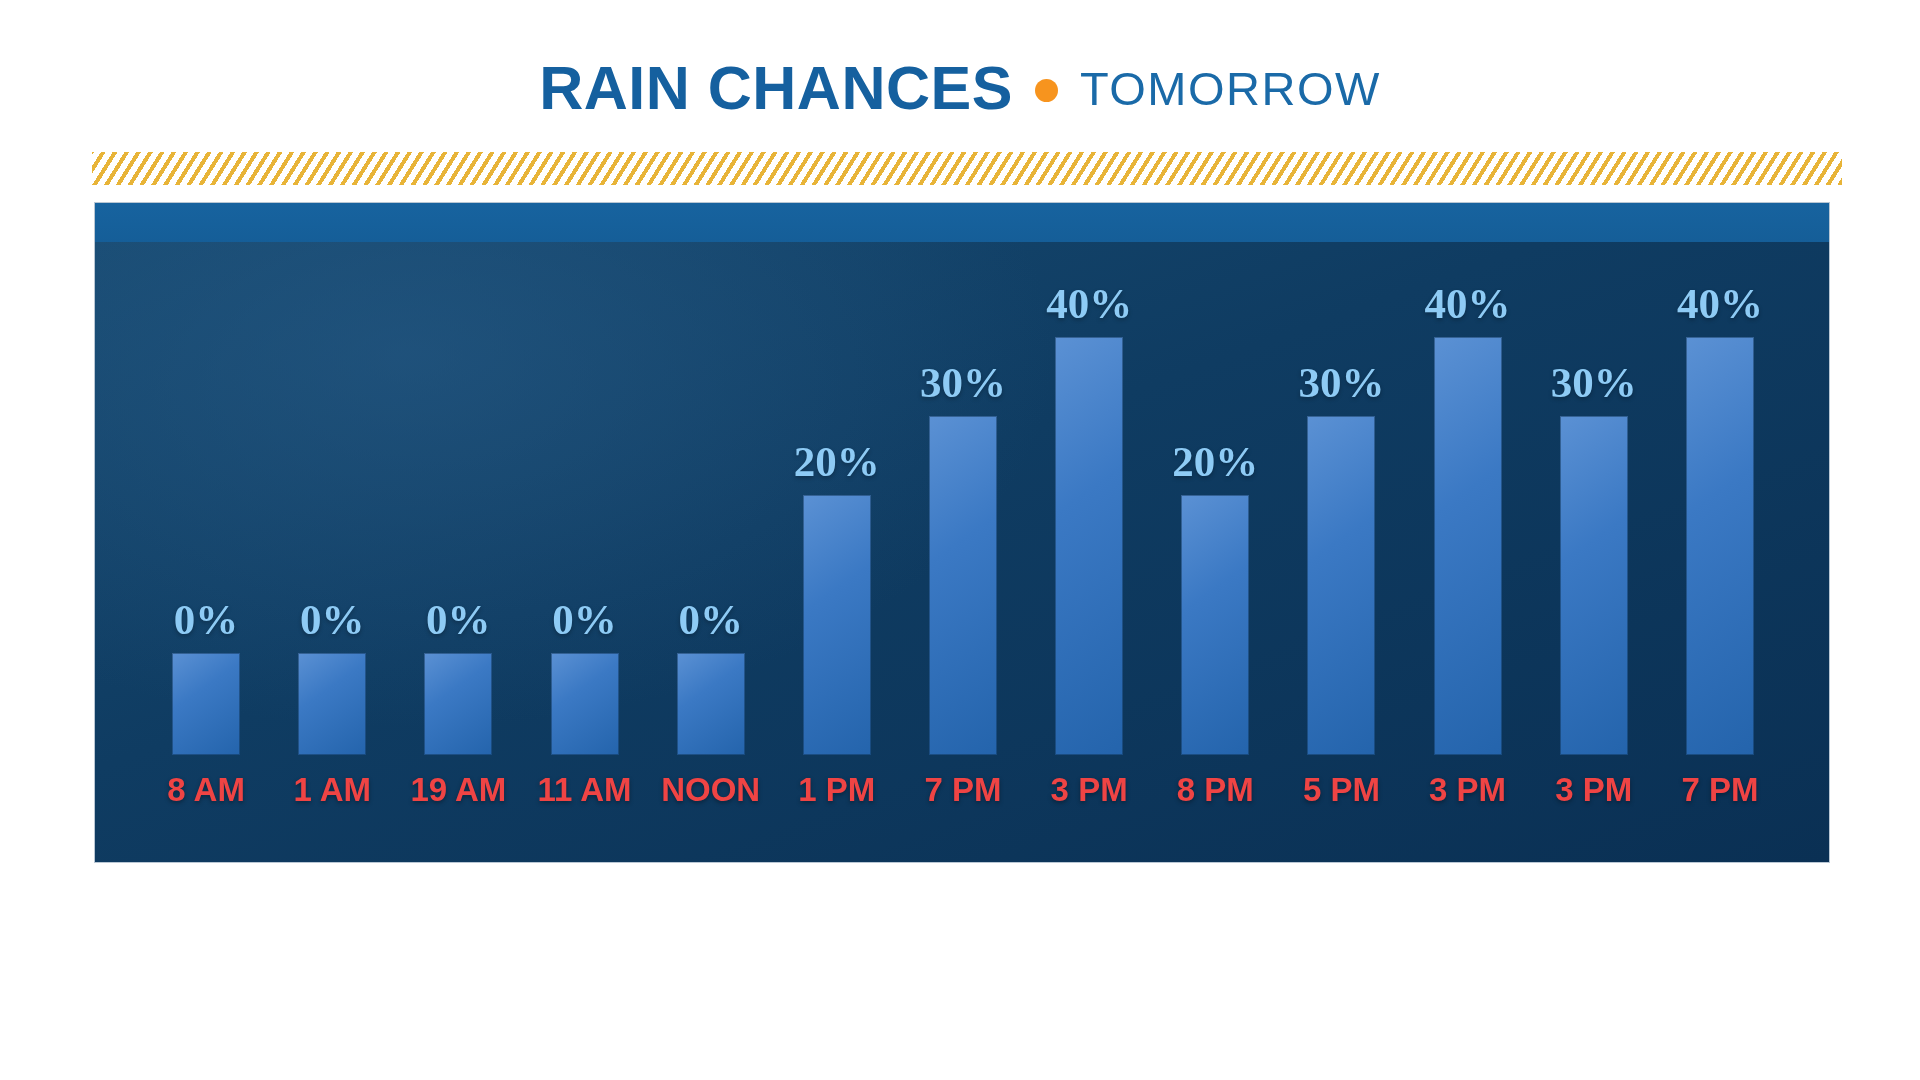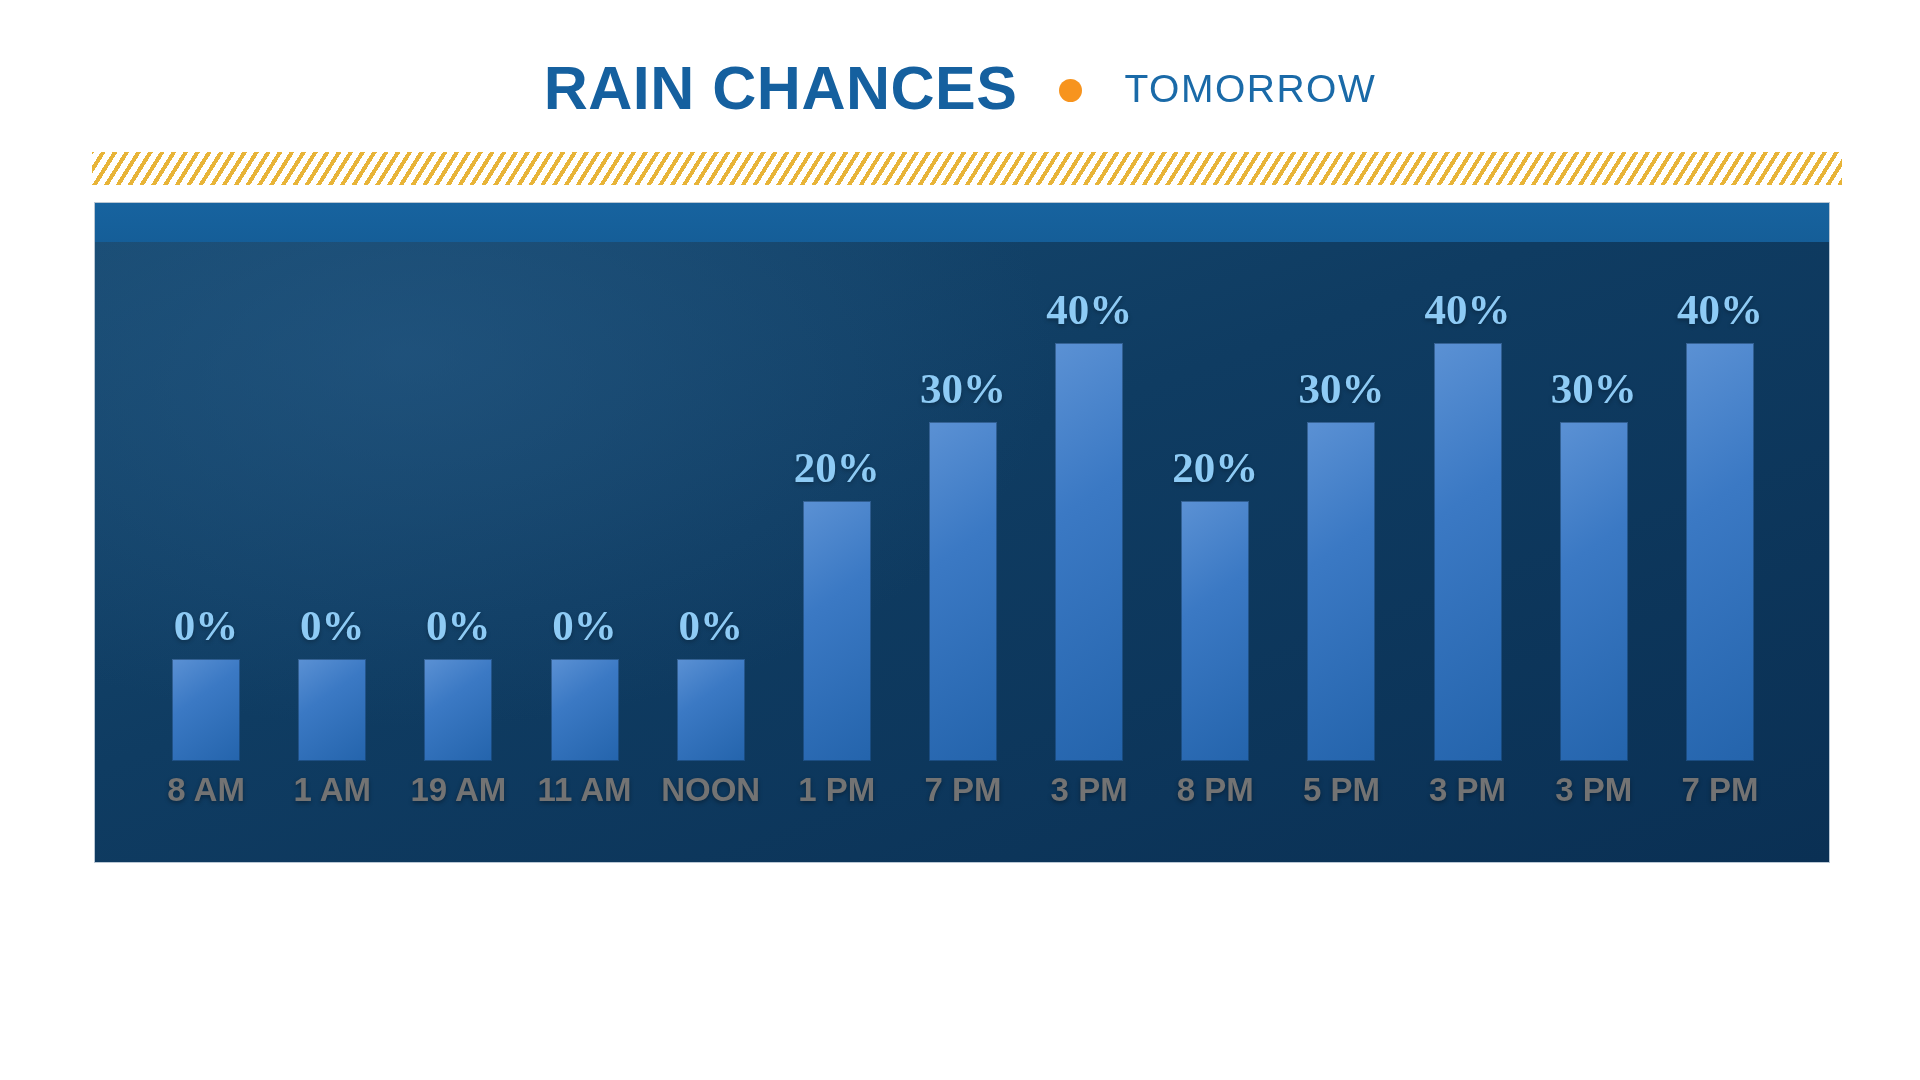--- a/index.html
+++ b/index.html
@@ -8,33 +8,33 @@
     background:#ffffff;
     font-family:"Liberation Sans", sans-serif;
     overflow:hidden;
   }
 
   #stage { position:relative; width:1920px; height:1080px; background:#fff; }
 
   
   #title-row {
     position:absolute; left:0; top:58px; width:1920px;
-    display:flex; align-items:center; justify-content:center; gap:42px;
+    display:flex; align-items:center; justify-content:center; gap:22px;
     white-space:nowrap;
   }
   #title-main {
     font-size:61px; font-weight:bold; letter-spacing:0.5px;
     color:#15609f; line-height:1;
   }
   #title-dot {
     width:23px; height:23px; border-radius:50%;
     background:#f7941e; flex:0 0 auto; margin-top:4px;
   }
   #title-sub {
-    font-size:39px; font-weight:400; letter-spacing:1.5px;
+    font-size:47px; font-weight:400; letter-spacing:1.5px;
     color:#1a6aa8; line-height:1;
   }
 
   
   #stripe-band {
     position:absolute; left:92px; top:152px;
     width:1750px; height:33px;
     background:repeating-linear-gradient(
       -58deg,
       #e8b438 0px, #e8b438 4px,
@@ -79,22 +79,22 @@
     text-shadow:0 2px 4px rgba(0,0,0,0.28);
     white-space:nowrap;
     font-family:Liberation Serif, serif;
   }
   .bar {
     width:68px;
     background:linear-gradient(145deg,#5b91d4 0%,#3b79c4 38%,#2464ac 100%);
     box-shadow:0 0 0 1px rgba(11,44,74,0.45) inset;
   }
   .time-label {
-    font-size:33px; font-weight:bold; color:#737373;
-    line-height:1; margin-top:12px; white-space:nowrap;
+    font-size:33px; font-weight:bold; color:#ef4444;
+    line-height:1; margin-top:18px; white-space:nowrap;
     text-shadow:0 2px 4px rgba(0,0,0,0.35);
   }
   .axis-pad { height:58px; }
 </style>
 </head>
 <body>
 
 <div id="stage">
 
   <div id="title-row">

